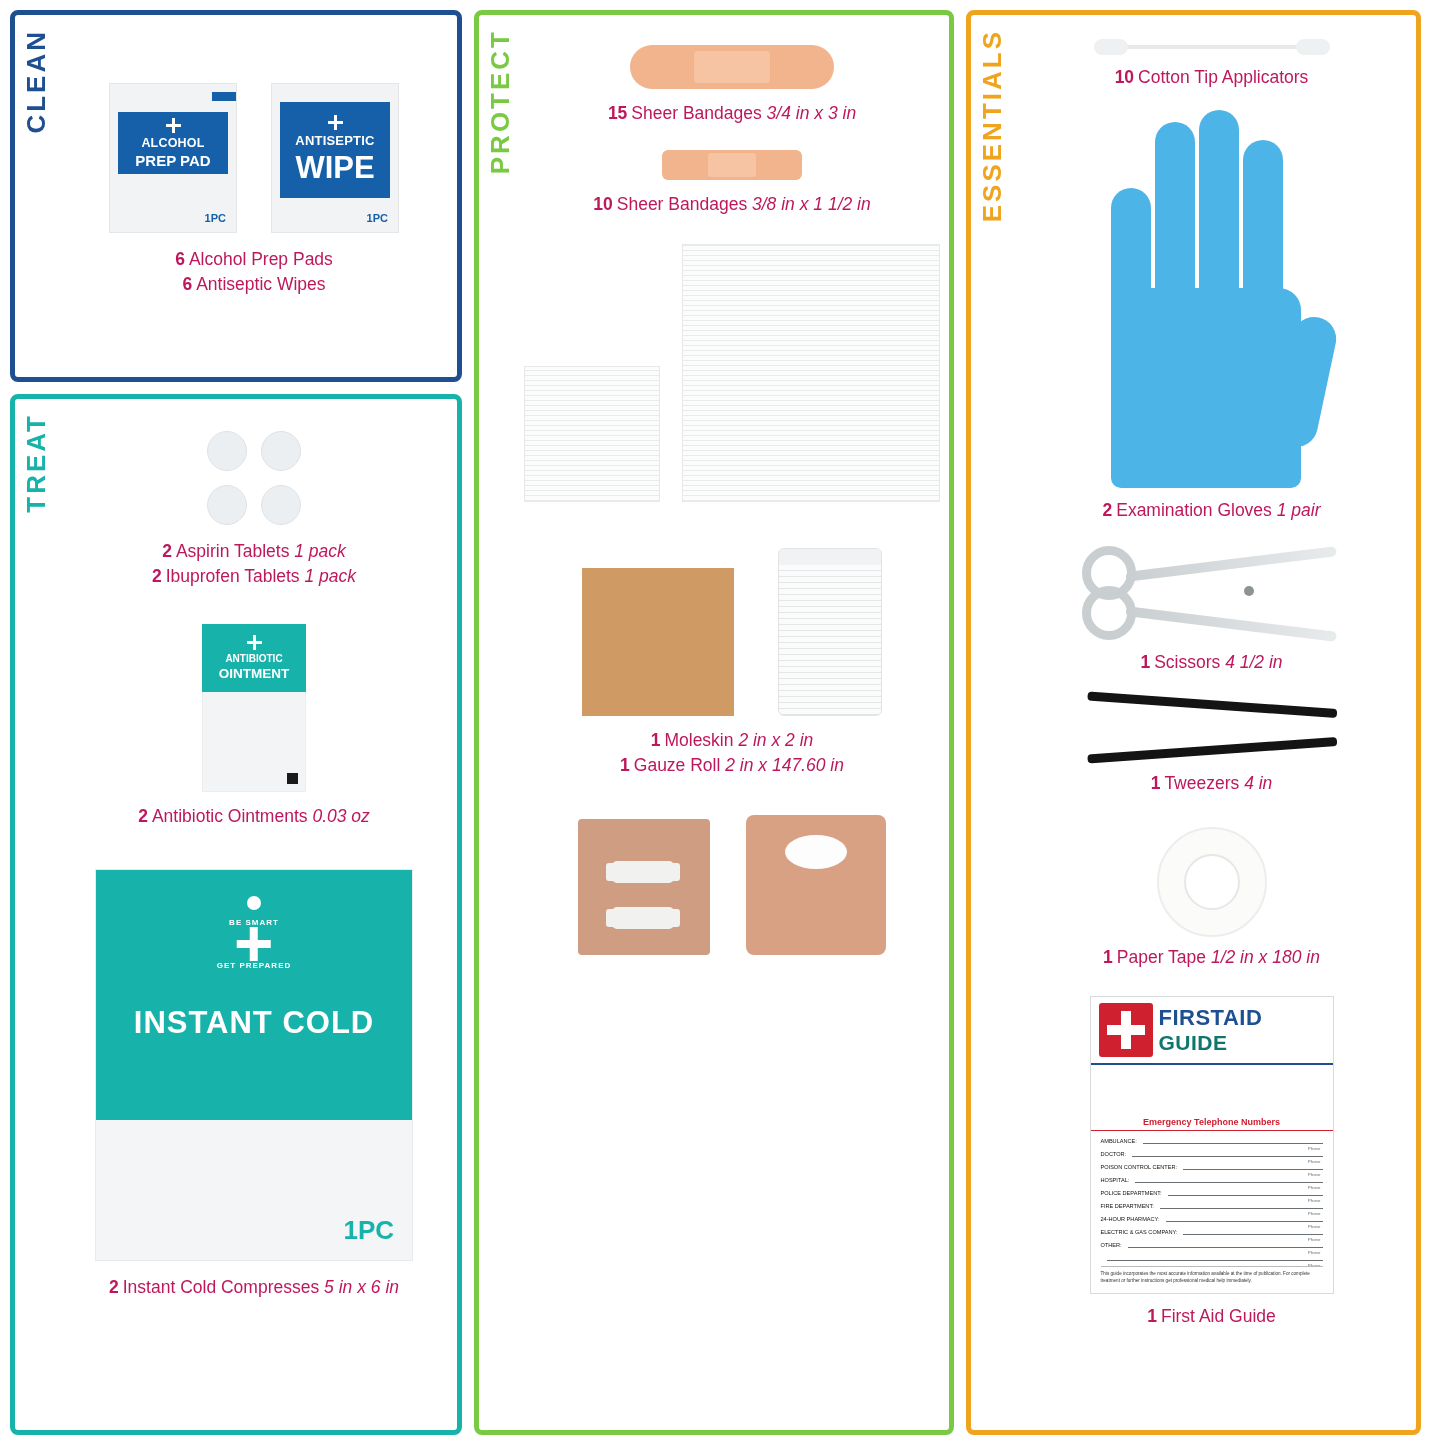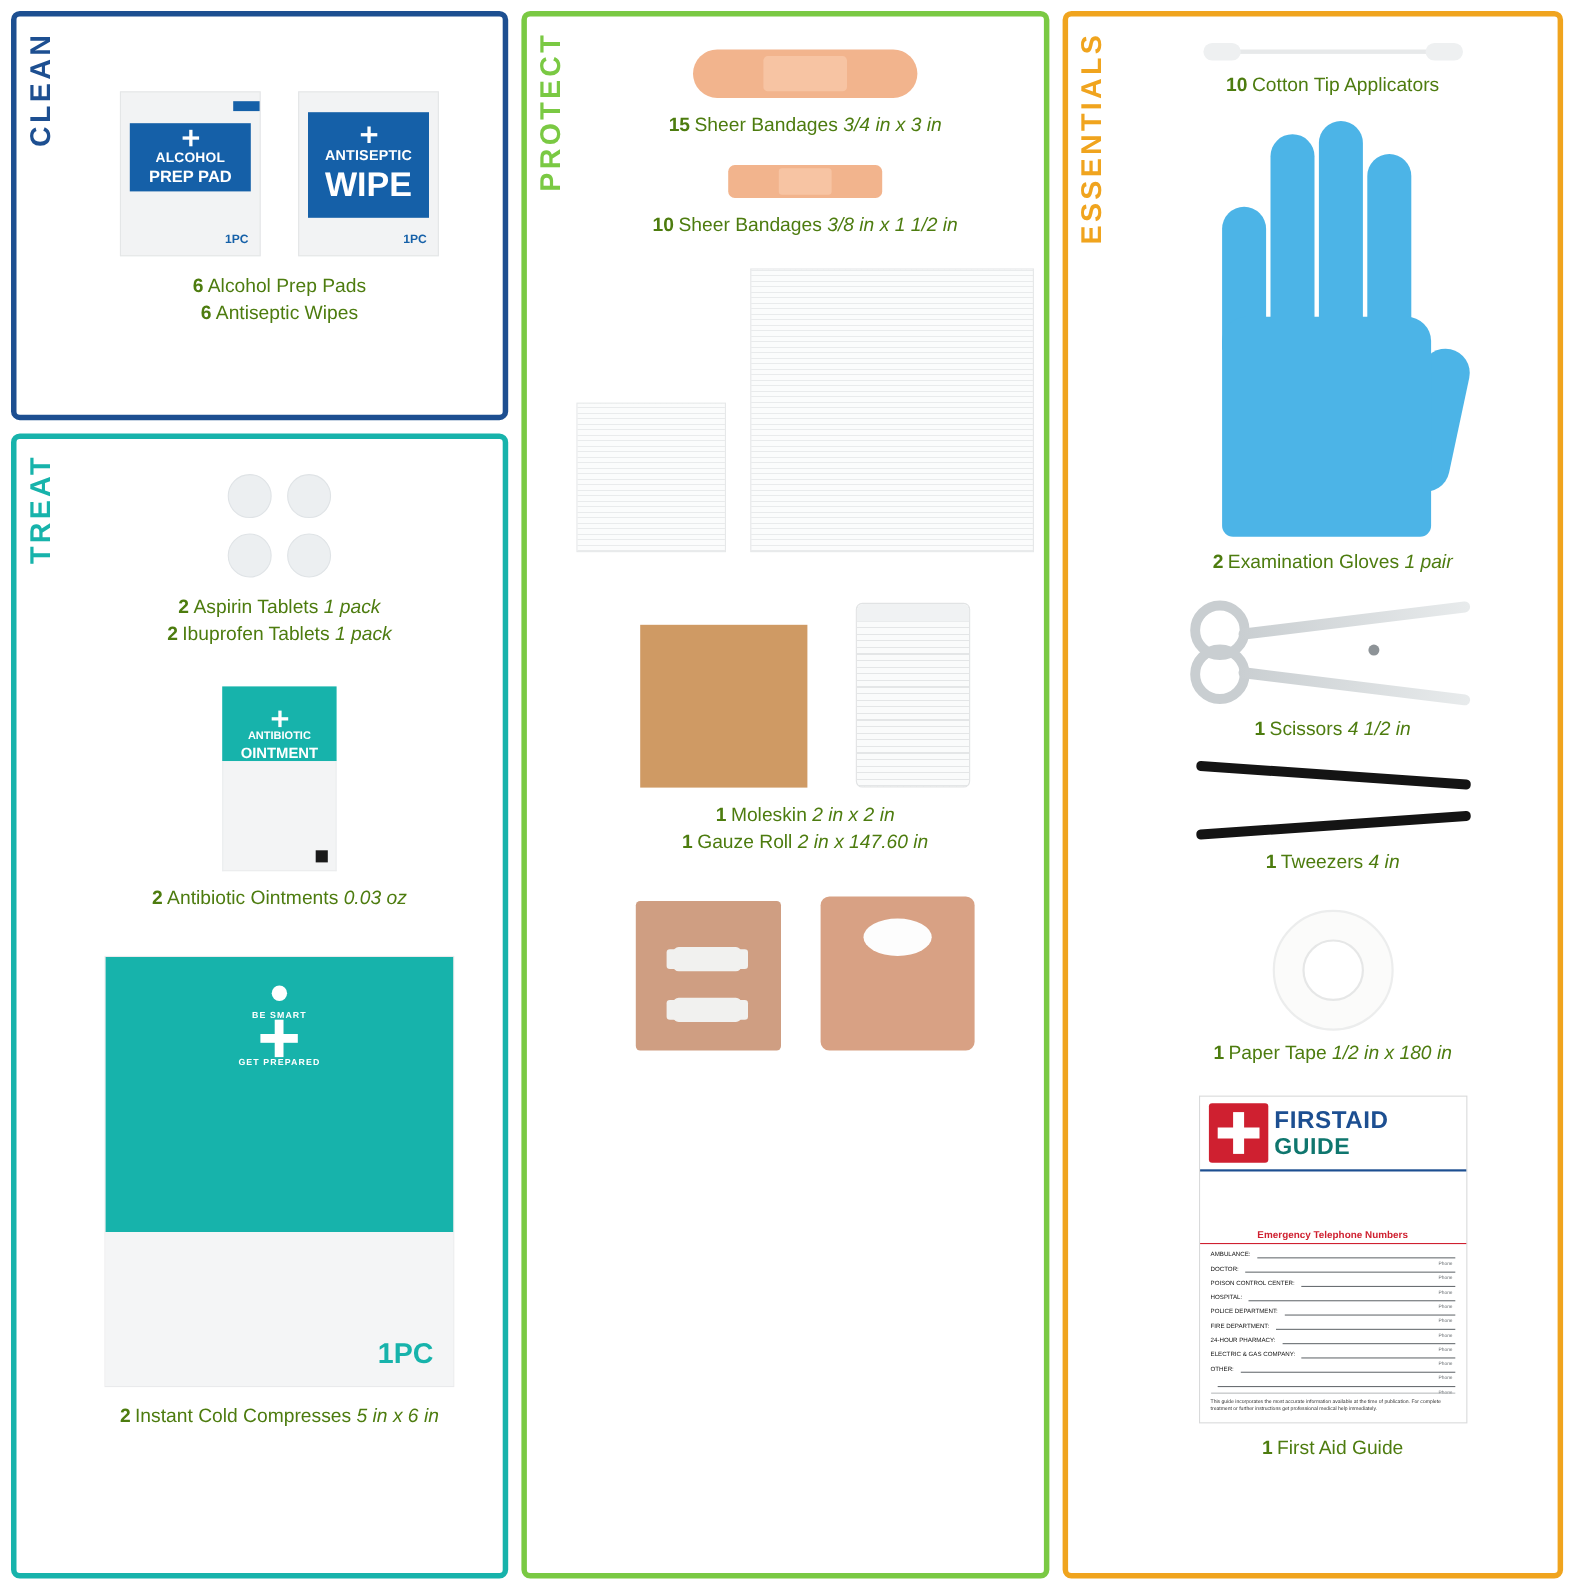--- a/index.html
+++ b/index.html
@@ -36,21 +36,21 @@
     font-size: 26px;
     letter-spacing: 3px;
   }
   .clean .vlabel-inner { color: #1d4f91; }
   .treat .vlabel-inner { color: #17b3ab; }
   .protect .vlabel-inner { color: #7ac943; }
   .essentials .vlabel-inner { color: #f0a41e; }
 
   .content { padding: 14px 18px 16px 54px; height: 100%; display: flex; flex-direction: column; align-items: center; }
 
-  .caption { text-align: center; font-size: 17.5px; color: #4d7c0f; line-height: 1.45; white-space: nowrap; }
+  .caption { text-align: center; font-size: 17.5px; color: #be185d; line-height: 1.45; white-space: nowrap; }
   .caption .qty { font-weight: 700; margin-right: 4px; }
   .caption .nm { font-weight: 400; }
   .caption .sz { font-style: italic; }
 
   
   .clean-art { display: flex; gap: 34px; align-items: flex-end; justify-content: center; margin: 10px 0 14px; }
   .sachet { position: relative; background: #f2f3f4; border: 1px solid #e4e6e7; width: 128px; height: 150px; margin-top: 44px; }
   .sachet .band { position:absolute; left:8px; right:8px; top: 28px; height: 62px; background: #1560a8; color:#fff;
                   display:flex; flex-direction:column; align-items:center; justify-content:center; gap:2px; }
   .sachet .band .ttl1 { font-size: 12.5px; font-weight: 700; letter-spacing: .2px; }
@@ -62,21 +62,21 @@
   .cross:before { left:6px; top:0; width:3px; height:15px; }
   .cross:after { top:6px; left:0; height:3px; width:15px; }
   .sachet2 .band { top: 18px; height: 96px; }
   .sachet2 .band .ttl1 { font-size: 13px; }
   .sachet2 .band .ttl2 { font-size: 31px; font-weight: 800; }
 
   
   .pills { display: grid; grid-template-columns: repeat(2, 40px); gap: 14px; margin: 18px 0 14px; }
   .pill { width: 40px; height: 40px; border-radius: 50%; background: #eceff1; border: 1px solid #dfe3e6; }
   .ointment { margin: 34px 0 12px; width: 104px; }
-  .oint-top { background: #17b3ab; height: 68px; color:#fff; display:flex; flex-direction:column; align-items:center; justify-content:flex-end; gap:2px; }
+  .oint-top { background: #17b3ab; height: 68px; color:#fff; display:flex; flex-direction:column; align-items:center; justify-content:center; gap:2px; }
   .oint-top .t1 { font-size: 10px; font-weight: 700; }
   .oint-top .t2 { font-size: 13.5px; font-weight: 800; }
   .oint-bot { background: #f3f4f5; height: 100px; position: relative; border:1px solid #ebedee; border-top:none; }
   .oint-bot .sq { position:absolute; right: 7px; bottom: 7px; width: 11px; height: 11px; background:#1a1a1a; }
 
   .compress { margin: 40px 0 14px; width: 318px; border: 1px solid #e9eaec; }
   .compress-top { background: #17b3ab; color: #fff; height: 250px; position: relative; display:flex; flex-direction:column; align-items:center; justify-content:center; }
   .compress-top .hole { position:absolute; top: 26px; left: 50%; transform: translateX(-50%); width: 14px; height: 14px; border-radius: 50%; background: #fff; }
   .brand { position:absolute; top: 48px; left:50%; transform: translateX(-50%); display:flex; flex-direction:column; align-items:center; }
   .brand .bcross { width: 34px; height: 34px; position:relative; }
@@ -255,20 +255,21 @@
         </div>
 
         <div class="compress">
           <div class="compress-top">
             <div class="hole"></div>
             <div class="brand">
               <div class="b1">BE SMART</div>
               <div class="bcross"></div>
               <div class="b2">GET PREPARED</div>
             </div>
+            <div class="l1">INSTANT COLD</div>
           </div>
           <div class="compress-bot">
             <div class="pc">1PC</div>
           </div>
         </div>
         <div class="caption">
           <div>
             <span class="qty">2</span><span class="nm">Instant Cold Compresses</span>
             <span class="sz">5 in x 6 in</span>
           </div>

